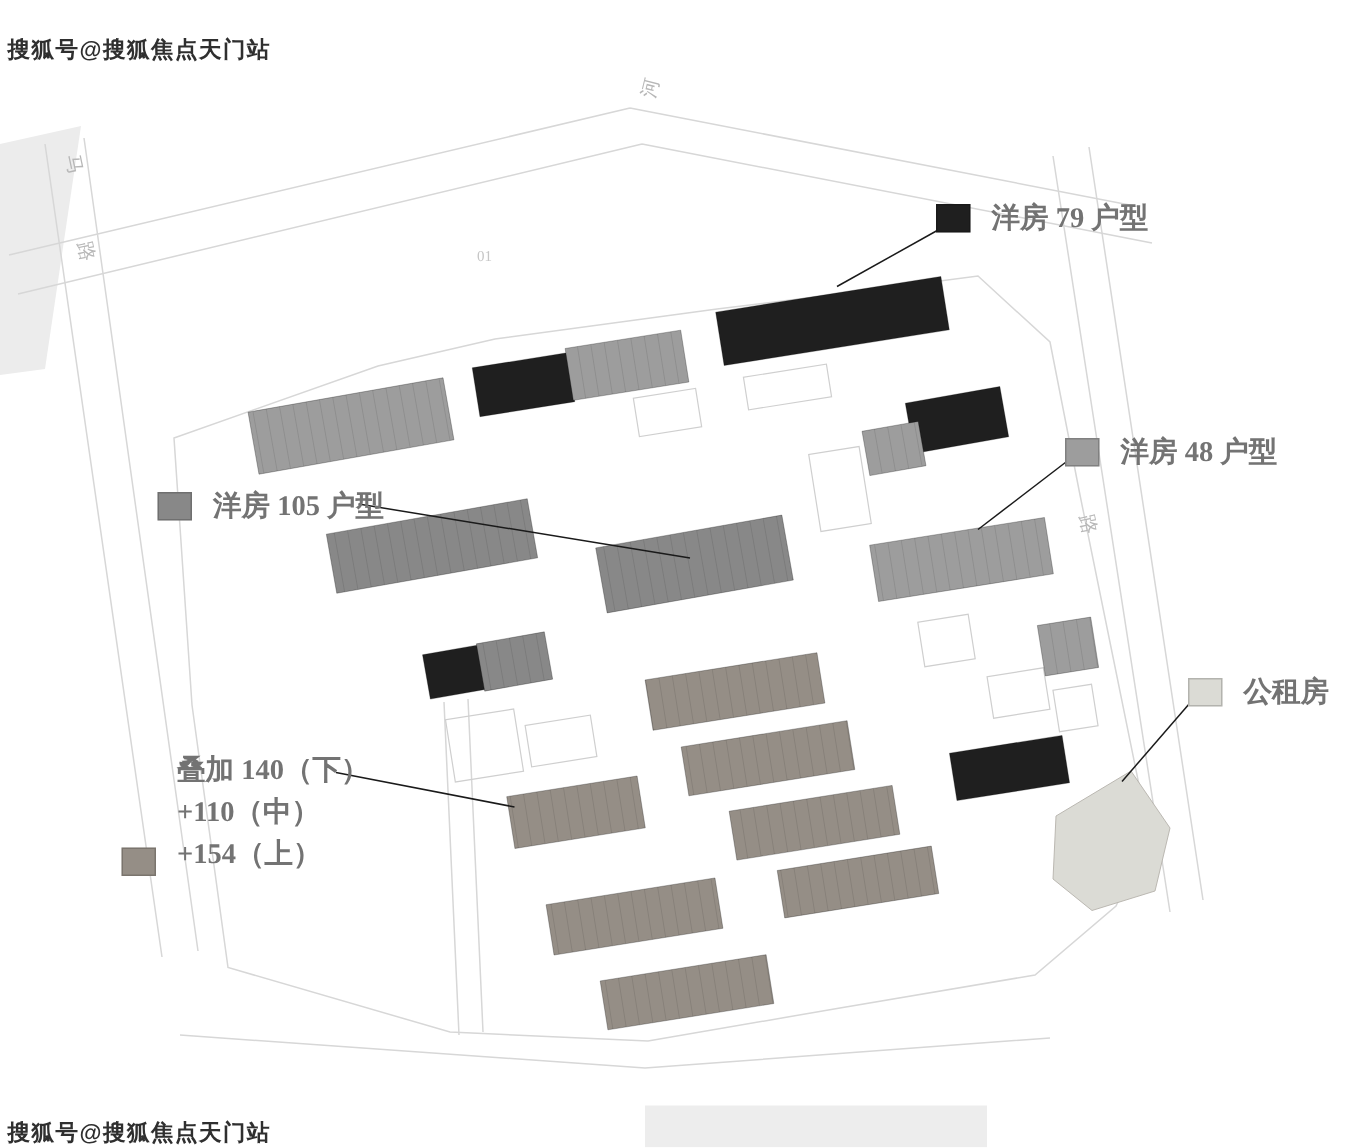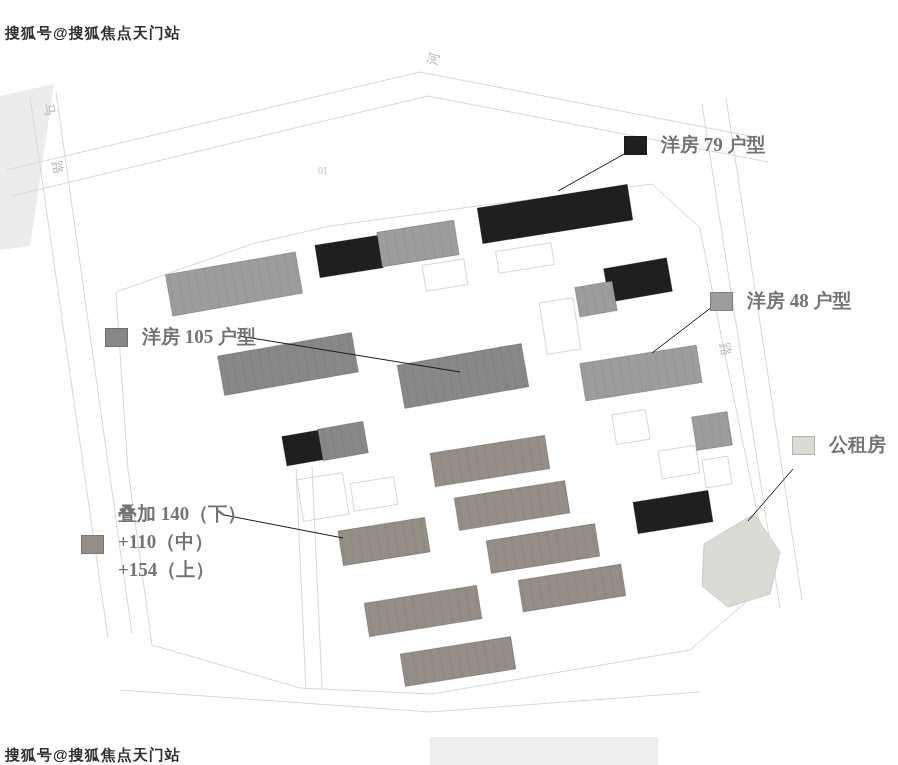--- a/index.html
+++ b/index.html
@@ -18,21 +18,21 @@
   .wm.top{top:8px;}
   .wm.bottom{top:730px;}
   .legend{
     position:absolute;display:flex;align-items:center;gap:14px;
     color:#737373;font-weight:700;font-size:19px;white-space:nowrap;
   }
   .legend .swatch{
     display:inline-block;width:21px;height:17px;flex:none;
     border:1px solid rgba(0,0,0,0.18);
   }
-  .legend.stacked{align-items:center;}
+  .legend.stacked{align-items:flex-end;}
   .legend.stacked .swatch{margin-top:5px;}
   .stack-lines div{line-height:28px;}
 </style>
 </head>
 <body>
 
 <div class="stage">
 
   <svg width="898" height="765" viewBox="0 0 898 765">
     <defs>
@@ -129,21 +129,21 @@
   <div class="legend" style="left:710px;top:288px;">
     <span class="swatch" style="background: rgb(157, 157, 157);"></span>
     <span>洋房 48 户型</span>
   </div>
 
   <div class="legend" style="left:77px;top:324px;margin-left:28px;">
     <span class="swatch" style="background: rgb(136, 136, 136);"></span>
     <span>洋房 105 户型</span>
   </div>
 
-  <div class="legend" style="left:792px;top:432px;">
+  <div class="legend" style="left:792px;top:448px;">
     <span class="swatch" style="background: rgb(219, 219, 213);"></span>
     <span>公租房</span>
   </div>
 
   <div class="legend stacked" style="left:81px;top:500px;">
     <span class="swatch" style="background: rgb(149, 142, 134);"></span>
     <div class="stack-lines">
       <div>叠加 140（下）</div>
       <div>+110（中）</div>
       <div>+154（上）</div>

